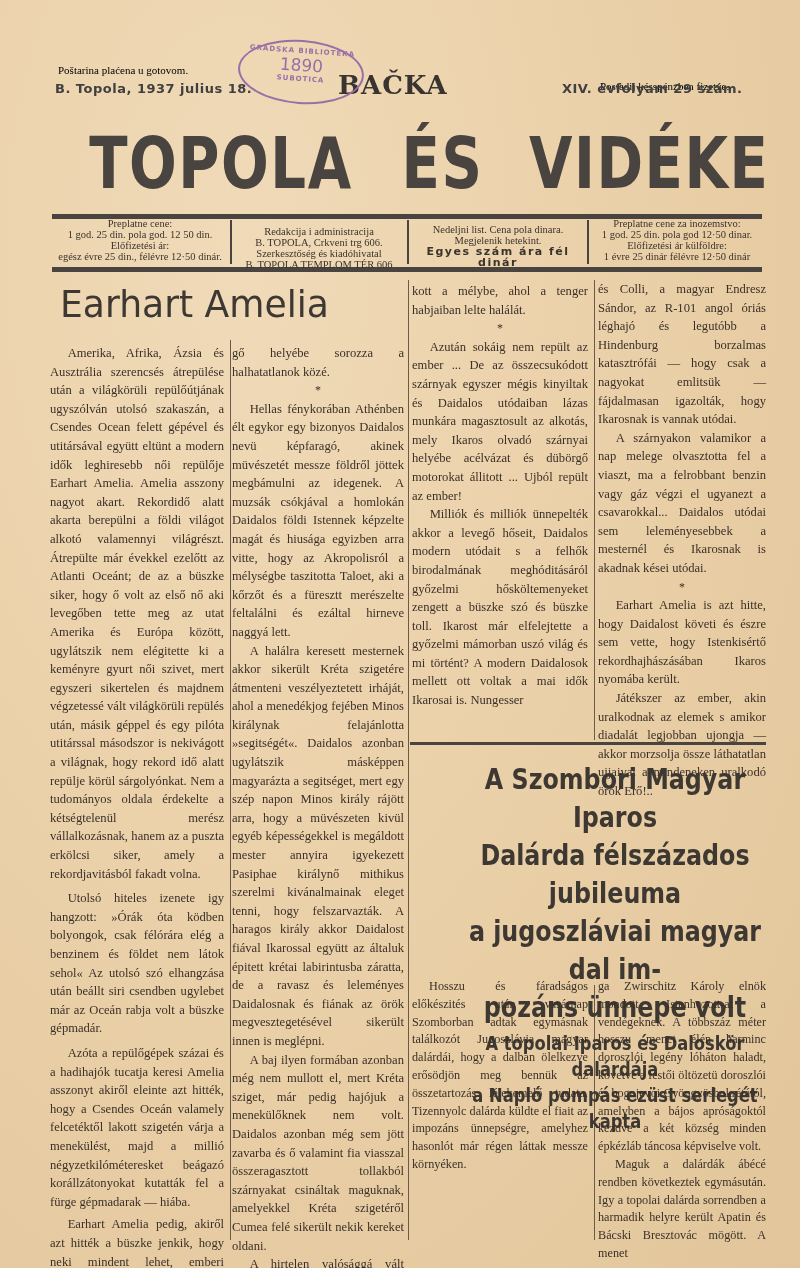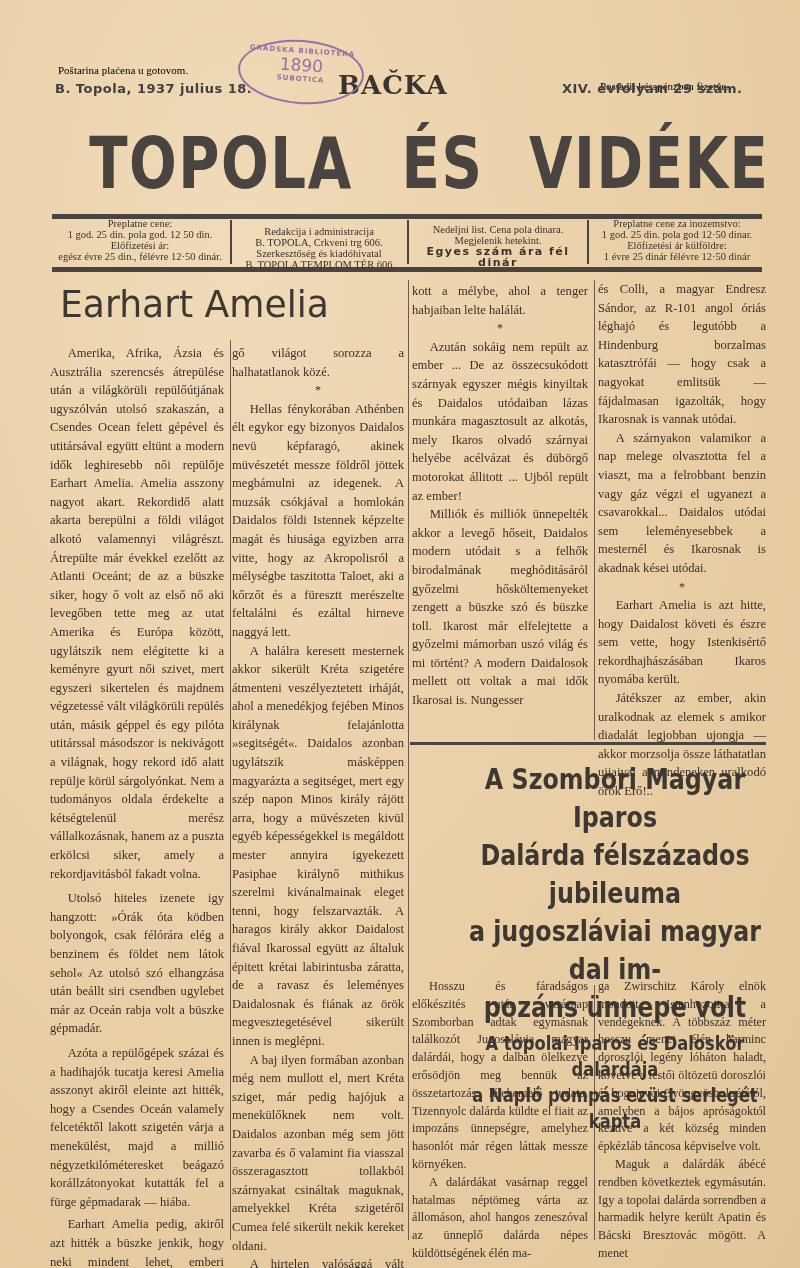--- a/index.html
+++ b/index.html
@@ -97,21 +97,21 @@
 <div class="colsep" style="left:594px;top:985px;height:255px;"></div>
 
 <div class="col" style="left:50px;top:344px;width:174px;">
   <p>Amerika, Afrika, Ázsia és Ausztrália szerencsés átrepülése után a világkörüli repülőútjának ugyszólván utolsó szakaszán, a Csendes Ocean felett gépével és utitársával együtt eltünt a modern idők leghiresebb női repülője Earhart Amelia. Amelia asszony nagyot akart. Rekordidő alatt akarta berepülni a földi világot alkotó valamennyi világrészt. Átrepülte már évekkel ezelőtt az Atlanti Oceánt; de az a büszke siker, hogy ő volt az első nő aki levegőben tette meg az utat Amerika és Európa között, ugylátszik nem elégitette ki a keményre gyurt női szivet, mert egyszeri sikertelen és majdnem végzetessé vált világkörüli repülés után, másik géppel és egy pilóta utitárssal másodszor is nekivágott a világnak, hogy rekord idő alatt repülje körül sárgolyónkat. Nem a tudományos oldala érdekelte a kétségtelenül merész vállalkozásnak, hanem az a puszta erkölcsi siker, amely a rekordjavitásból fakadt volna.</p>
   <p style="margin-top:6px;">Utolsó hiteles izenete igy hangzott: »Órák óta ködben bolyongok, csak félórára elég a benzinem és földet nem látok sehol« Az utolsó szó elhangzása után beállt siri csendben ugylebet már az Oceán rabja volt a büszke gépmadár.</p>
   <p style="margin-top:6px;">Azóta a repülőgépek százai és a hadihajók tucatja keresi Amelia asszonyt akiről eleinte azt hitték, hogy a Csendes Oceán valamely felcetéktől lakott szigetén várja a menekülést, majd a millió négyzetkilóméteresket beágazó korállzátonyokat kutatták fel a fürge gépmadarak — hiába.</p>
   <p style="margin-top:4px;">Earhart Amelia pedig, akiről azt hitték a büszke jenkik, hogy neki mindent lehet, emberi számitás szerint azóta már valahol a Csendes Oceán titokzatos zöld vizének feneketlen mélyén várja a feltámadás óráját és egy gyöngyszemet képez abban a füzérben mely Ikaros óta, a leve-</p>
 </div>
 
 <div class="col" style="left:232px;top:344px;width:172px;">
-  <p class="noindent">gő világot sorozza a halhatatlanok közé.</p>
+  <p class="noindent">gő helyébe sorozza a halhatatlanok közé.</p>
   <p class="star">*</p>
   <p>Hellas fénykorában Athénben élt egykor egy bizonyos Daidalos nevü képfaragó, akinek müvészetét messze földről jöttek megbámulni az idegenek. A muzsák csókjával a homlokán Daidalos földi Istennek képzelte magát és hiusága egyizben arra vitte, hogy az Akropolisról a mélységbe taszitotta Taloet, aki a kőrzőt és a füresztt merészelte feltalálni és ezáltal hirneve naggyá lett.</p>
   <p>A halálra keresett mesternek akkor sikerült Kréta szigetére átmenteni veszélyeztetett irháját, ahol a menedékjog fejében Minos királynak felajánlotta »segitségét«. Daidalos azonban ugylátszik másképpen magyarázta a segitséget, mert egy szép napon Minos király rájött arra, hogy a müvészeten kivül egyéb képességekkel is megáldott mester annyira igyekezett Pasiphae királynő mithikus szerelmi kivánalmainak eleget tenni, hogy felszarvazták. A haragos király akkor Daidalost fiával Ikarossal együtt az általuk épitett krétai labirintusba záratta, de a ravasz és leleményes Daidalosnak és fiának az örök megvesztegetésével sikerült innen is meglépni.</p>
   <p>A baj ilyen formában azonban még nem mullott el, mert Kréta sziget, már pedig hajójuk a menekülőknek nem volt. Daidalos azonban még sem jött zavarba és ő valamint fia viasszal összeragasztott tollakból szárnyakat csináltak maguknak, amelyekkel Kréta szigetéről Cumea felé sikerült nekik kereket oldani.</p>
   <p>A hirtelen valósággá vált emberi álom, a repülés elragadta az ifju és féktelen Ikarost, aki aggodó apja minden korholása és kérleiése ellenére mind magasabbra szállt, de amikor már a felhők magasságát is elérte a napsugarak megolvasztották viasz szárnyait és Ikaros ólomként bu-</p>
 </div>
 
 <div class="col" style="left:412px;top:282px;width:176px;">
   <p class="noindent">kott a mélybe, ahol a tenger habjaiban lelte halálát.</p>
   <p class="star">*</p>
@@ -132,18 +132,17 @@
   <span class="big">A Szombori Magyar Iparos</span>
   <span class="big">Dalárda félszázados jubileuma</span>
   <span class="big">a jugoszláviai magyar dal im-</span>
   <span class="big">pozáns ünnepe volt</span>
   <span class="sub" style="margin-top:4px;">A topolai Iparos és Daloskör dalárdája</span>
   <span class="sub">a Napló pompás ezüst serlegét kapta</span>
 </div>
 
 <div class="col" style="left:412px;top:978px;width:176px;font-size:12.2px;line-height:17.8px;">
   <p>Hosszu és fáradságos előkészités után vasárnap Szomborban adtak egymásnak találkozót Jugoszlávia magyar dalárdái, hogy a dalban ölelkezve erősödjön meg bennük az összetartozás lélekemelő tudata. Tizennyolc dalárda küldte el fiait az impozáns ünnepségre, amelyhez hasonlót már régen láttak messze környéken.</p>
-  <p>A dalárdákat vasárnap reggel hatalmas néptömeg várta az állomáson, ahol hangos zeneszóval az ünneplő dalárda népes küldöttségének élén ma-</p>
 </div>
 <div class="col" style="left:598px;top:978px;width:168px;font-size:12.2px;line-height:17.8px;">
   <p class="noindent">ga Zwirschitz Károly elnök mondott Istenhozott-at a vendégeknek. A többszáz méter hosszu menet élén harminc doroszlói legény lóháton haladt, követve a festői öltözetü doroszlói és bogojevói Gyöngyösbokrétától, amelyben a bájos apróságoktól kezdve a két község minden épkézláb táncosa képviselve volt.</p>
   <p>Maguk a dalárdák ábécé rendben következtek egymásután. Igy a topolai dalárda sorrendben a harmadik helyre került Apatin és Bácski Bresztovác mögött. A menet</p>
 </div>
 
 </body></html>

